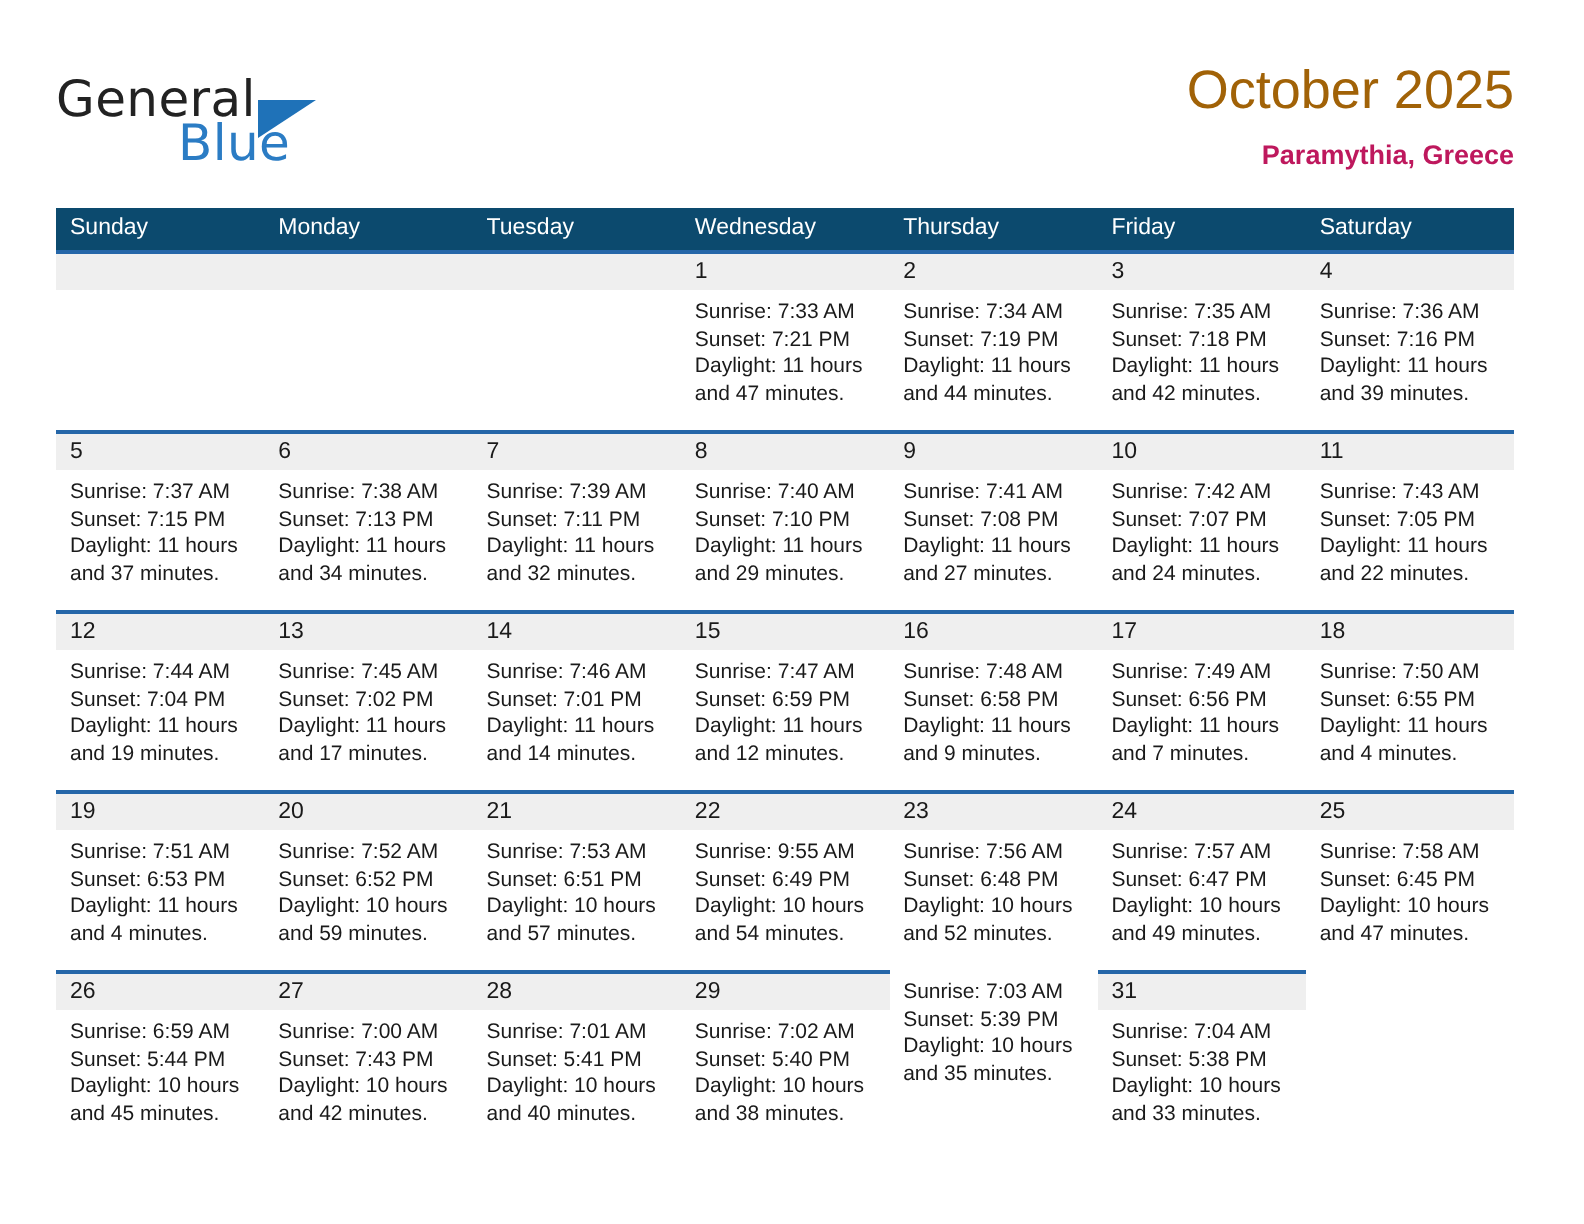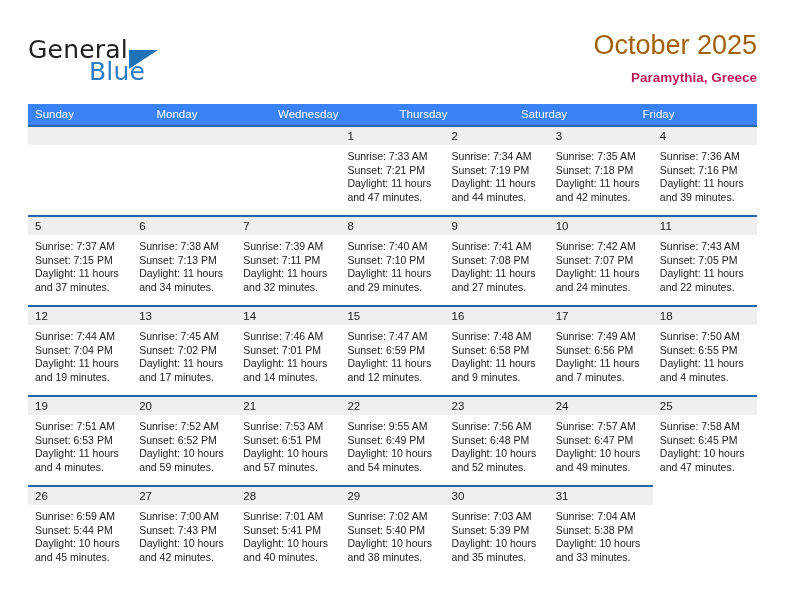--- a/index.html
+++ b/index.html
@@ -90,21 +90,21 @@
   
   .calendar {
     position: absolute;
     left: 28px;
     top: 104px;
     width: 729px;
   }
   .weekday-row {
     display: flex;
     width: 100%;
-    background: #3b82f6;
+    background: #0c4a6e;
     height: 21px;
   }
   .weekday {
     flex: 1 1 0;
     color: #ffffff;
     font-size: 11.5px;
     line-height: 21px;
     padding-left: 7px;
     box-sizing: border-box;
     white-space: nowrap;
@@ -169,24 +169,25 @@
       <div class="cal-subtitle">Paramythia, Greece</div>
     </div>
 
   </div>
 
   <div class="calendar">
 
     <div class="weekday-row">
       <div class="weekday">Sunday</div>
       <div class="weekday">Monday</div>
+      <div class="weekday">Tuesday</div>
       <div class="weekday">Wednesday</div>
       <div class="weekday">Thursday</div>
+      <div class="weekday">Friday</div>
       <div class="weekday">Saturday</div>
-      <div class="weekday">Friday</div>
     </div>
 
     <div id="weeks-container">
         <div class="week-row">
           <div class="day-cell empty">
             <div class="day-band">
               <div class="day-num"></div>
             </div>
           </div>
           <div class="day-cell empty">
@@ -520,23 +521,20 @@
               <div class="day-num">29</div>
             </div>
             <div class="day-info">
               <div>Sunrise: 7:02 AM</div>
               <div>Sunset: 5:40 PM</div>
               <div>Daylight: 10 hours</div>
               <div>and 38 minutes.</div>
             </div>
           </div>
           <div class="day-cell">
-            <div class="day-band">
-              <div class="day-num">30</div>
-            </div>
             <div class="day-info">
               <div>Sunrise: 7:03 AM</div>
               <div>Sunset: 5:39 PM</div>
               <div>Daylight: 10 hours</div>
               <div>and 35 minutes.</div>
             </div>
           </div>
           <div class="day-cell">
             <div class="day-band">
               <div class="day-num">31</div>

